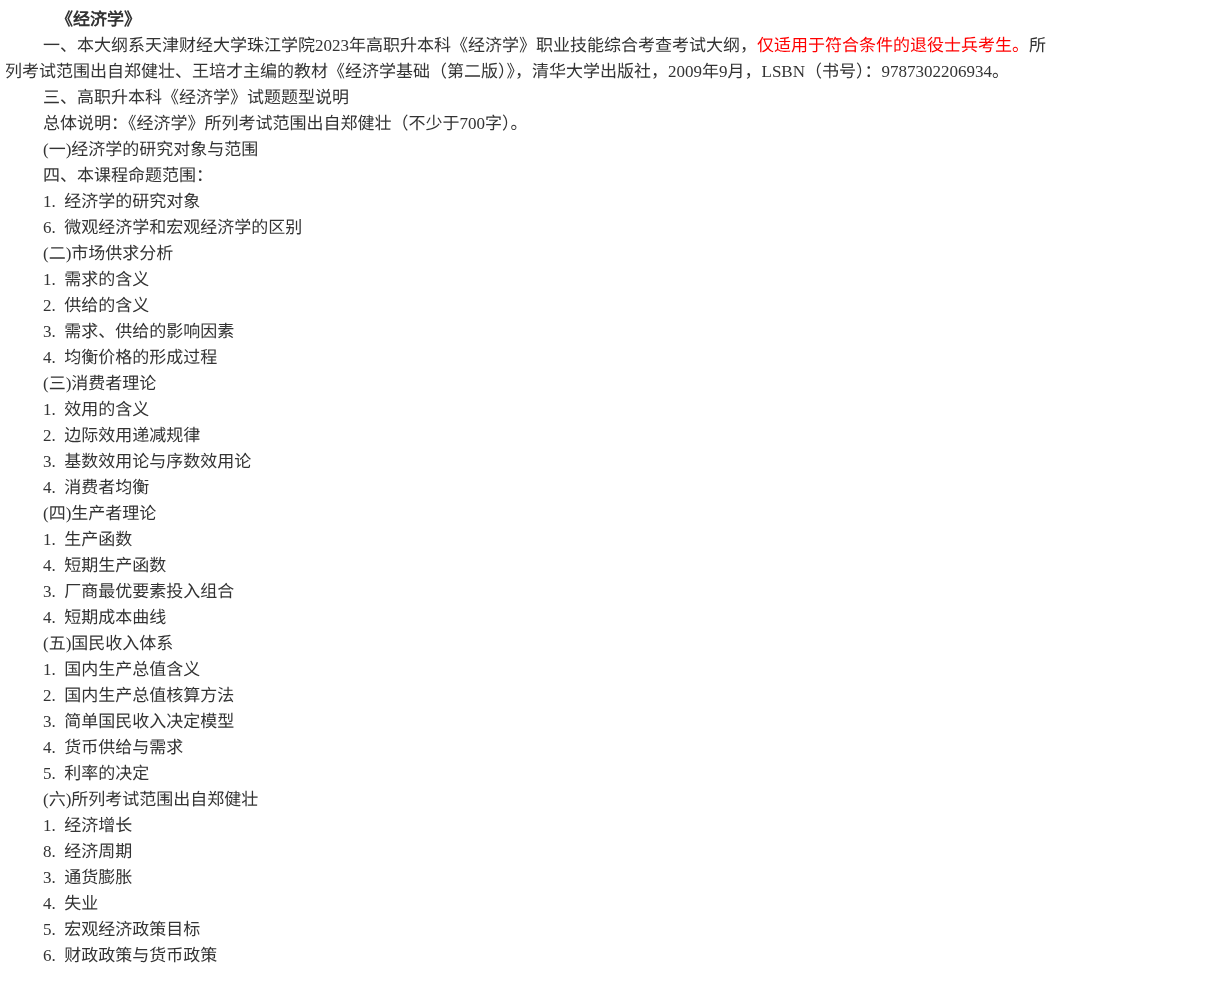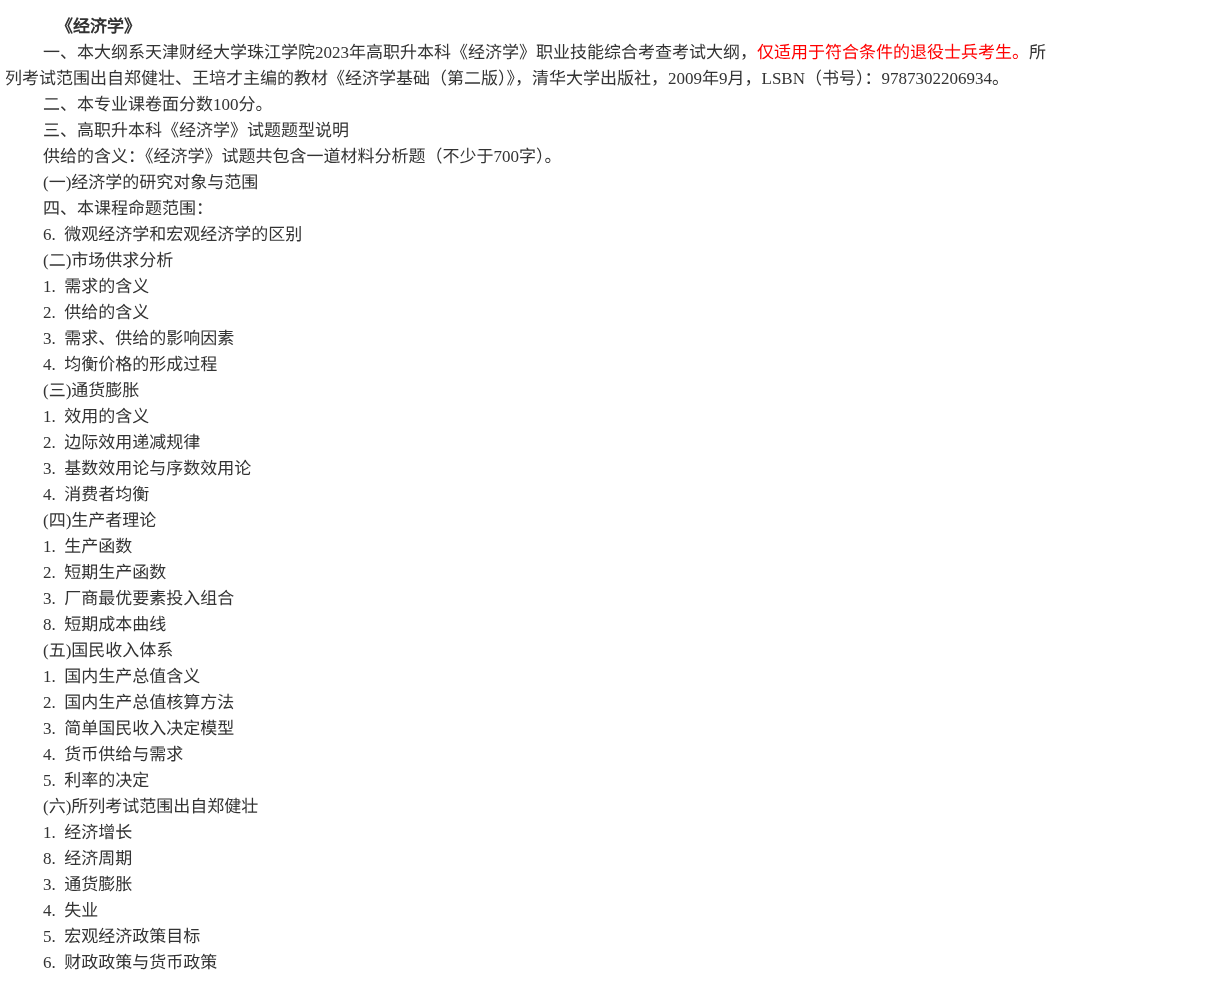--- a/index.html
+++ b/index.html
@@ -14,21 +14,21 @@
   }
   body{
     font-family:"Liberation Serif","DejaVu Serif",serif;
     color:var(--text-color);
     font-size:17px;
     line-height:26px;
   }
   .doc{
     width:1051px;
     min-height:1005px;
-    padding:14px 5px 10px 5px;
+    padding:7px 5px 10px 5px;
     background:var(--bg-color);
   }
   .doc p{
     white-space:pre-wrap;
     text-indent:38px;
   }
   .doc-title{
     font-weight:bold;
     text-indent:51px;
     font-size:17px;
@@ -47,41 +47,41 @@
 <body>
 
 <main class="doc">
 
   <div class="doc-title">《经济学》</div>
 
   <p><span>一、本大纲系天津财经大学珠江学院2023年高职升本科《经济学》职业技能综合考查考试大纲，</span><span class="highlight">仅适用于符合条件的退役士兵考生</span><span class="highlight-punct">。</span><span>所列考试范围出自郑健壮、王培才主编的教材《经济学基础（第二版）》，清华大学出版社，2009年9月，LSBN（书号）：9787302206934。</span></p>
 
   <div>
 
-  <p>二、本专业课卷面分数100分。</p>
       <p>三、高职升本科《经济学》试题题型说明</p>
-      <p>供给的含义：《经济学》试题共包含一道材料分析题（不少于700字）。</p>
+      <p>总体说明：《经济学》所列考试范围出自郑健壮（不少于700字）。</p>
       <p>(一)经济学的研究对象与范围</p>
       <p>四、本课程命题范围：</p>
+      <p>1.  经济学的研究对象</p>
       <p>6.  微观经济学和宏观经济学的区别</p>
       <p>(二)市场供求分析</p>
       <p>1.  需求的含义</p>
       <p>2.  供给的含义</p>
       <p>3.  需求、供给的影响因素</p>
       <p>4.  均衡价格的形成过程</p>
-      <p>(三)通货膨胀</p>
+      <p>(三)消费者理论</p>
       <p>1.  效用的含义</p>
       <p>2.  边际效用递减规律</p>
       <p>3.  基数效用论与序数效用论</p>
       <p>4.  消费者均衡</p>
       <p>(四)生产者理论</p>
       <p>1.  生产函数</p>
-      <p>2.  短期生产函数</p>
+      <p>4.  短期生产函数</p>
       <p>3.  厂商最优要素投入组合</p>
-      <p>8.  短期成本曲线</p>
+      <p>4.  短期成本曲线</p>
       <p>(五)国民收入体系</p>
       <p>1.  国内生产总值含义</p>
       <p>2.  国内生产总值核算方法</p>
       <p>3.  简单国民收入决定模型</p>
       <p>4.  货币供给与需求</p>
       <p>5.  利率的决定</p>
       <p>(六)所列考试范围出自郑健壮</p>
       <p>1.  经济增长</p>
       <p>8.  经济周期</p>
       <p>3.  通货膨胀</p>

